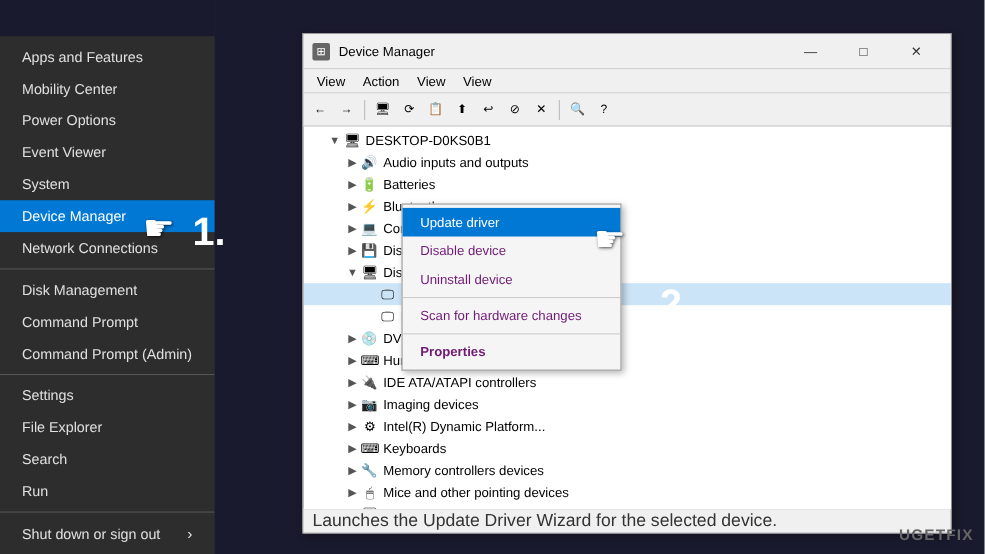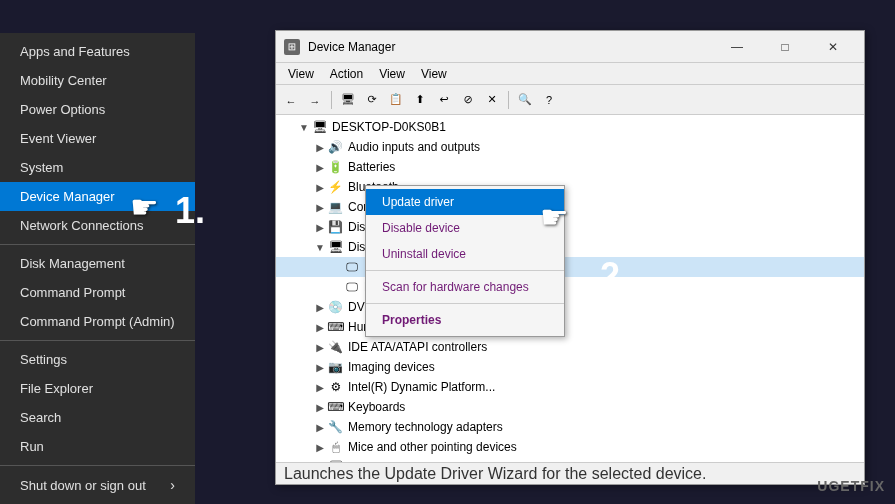--- a/index.html
+++ b/index.html
@@ -495,21 +495,21 @@
       <span>Intel(R) Dynamic Platform...</span>
     </div>
     <div class="tree-item indent2">
       <span class="tree-expand">▶</span>
       <span class="tree-icon">⌨</span>
       <span>Keyboards</span>
     </div>
     <div class="tree-item indent2">
       <span class="tree-expand">▶</span>
       <span class="tree-icon">🔧</span>
-      <span>Memory technology adapters</span>
+      <span>Memory controllers devices</span>
     </div>
     <div class="tree-item indent2">
       <span class="tree-expand">▶</span>
       <span class="tree-icon">🖱</span>
       <span>Mice and other pointing devices</span>
     </div>
     <div class="tree-item indent2">
       <span class="tree-expand">▶</span>
       <span class="tree-icon">🖥</span>
       <span>Monitors</span>

